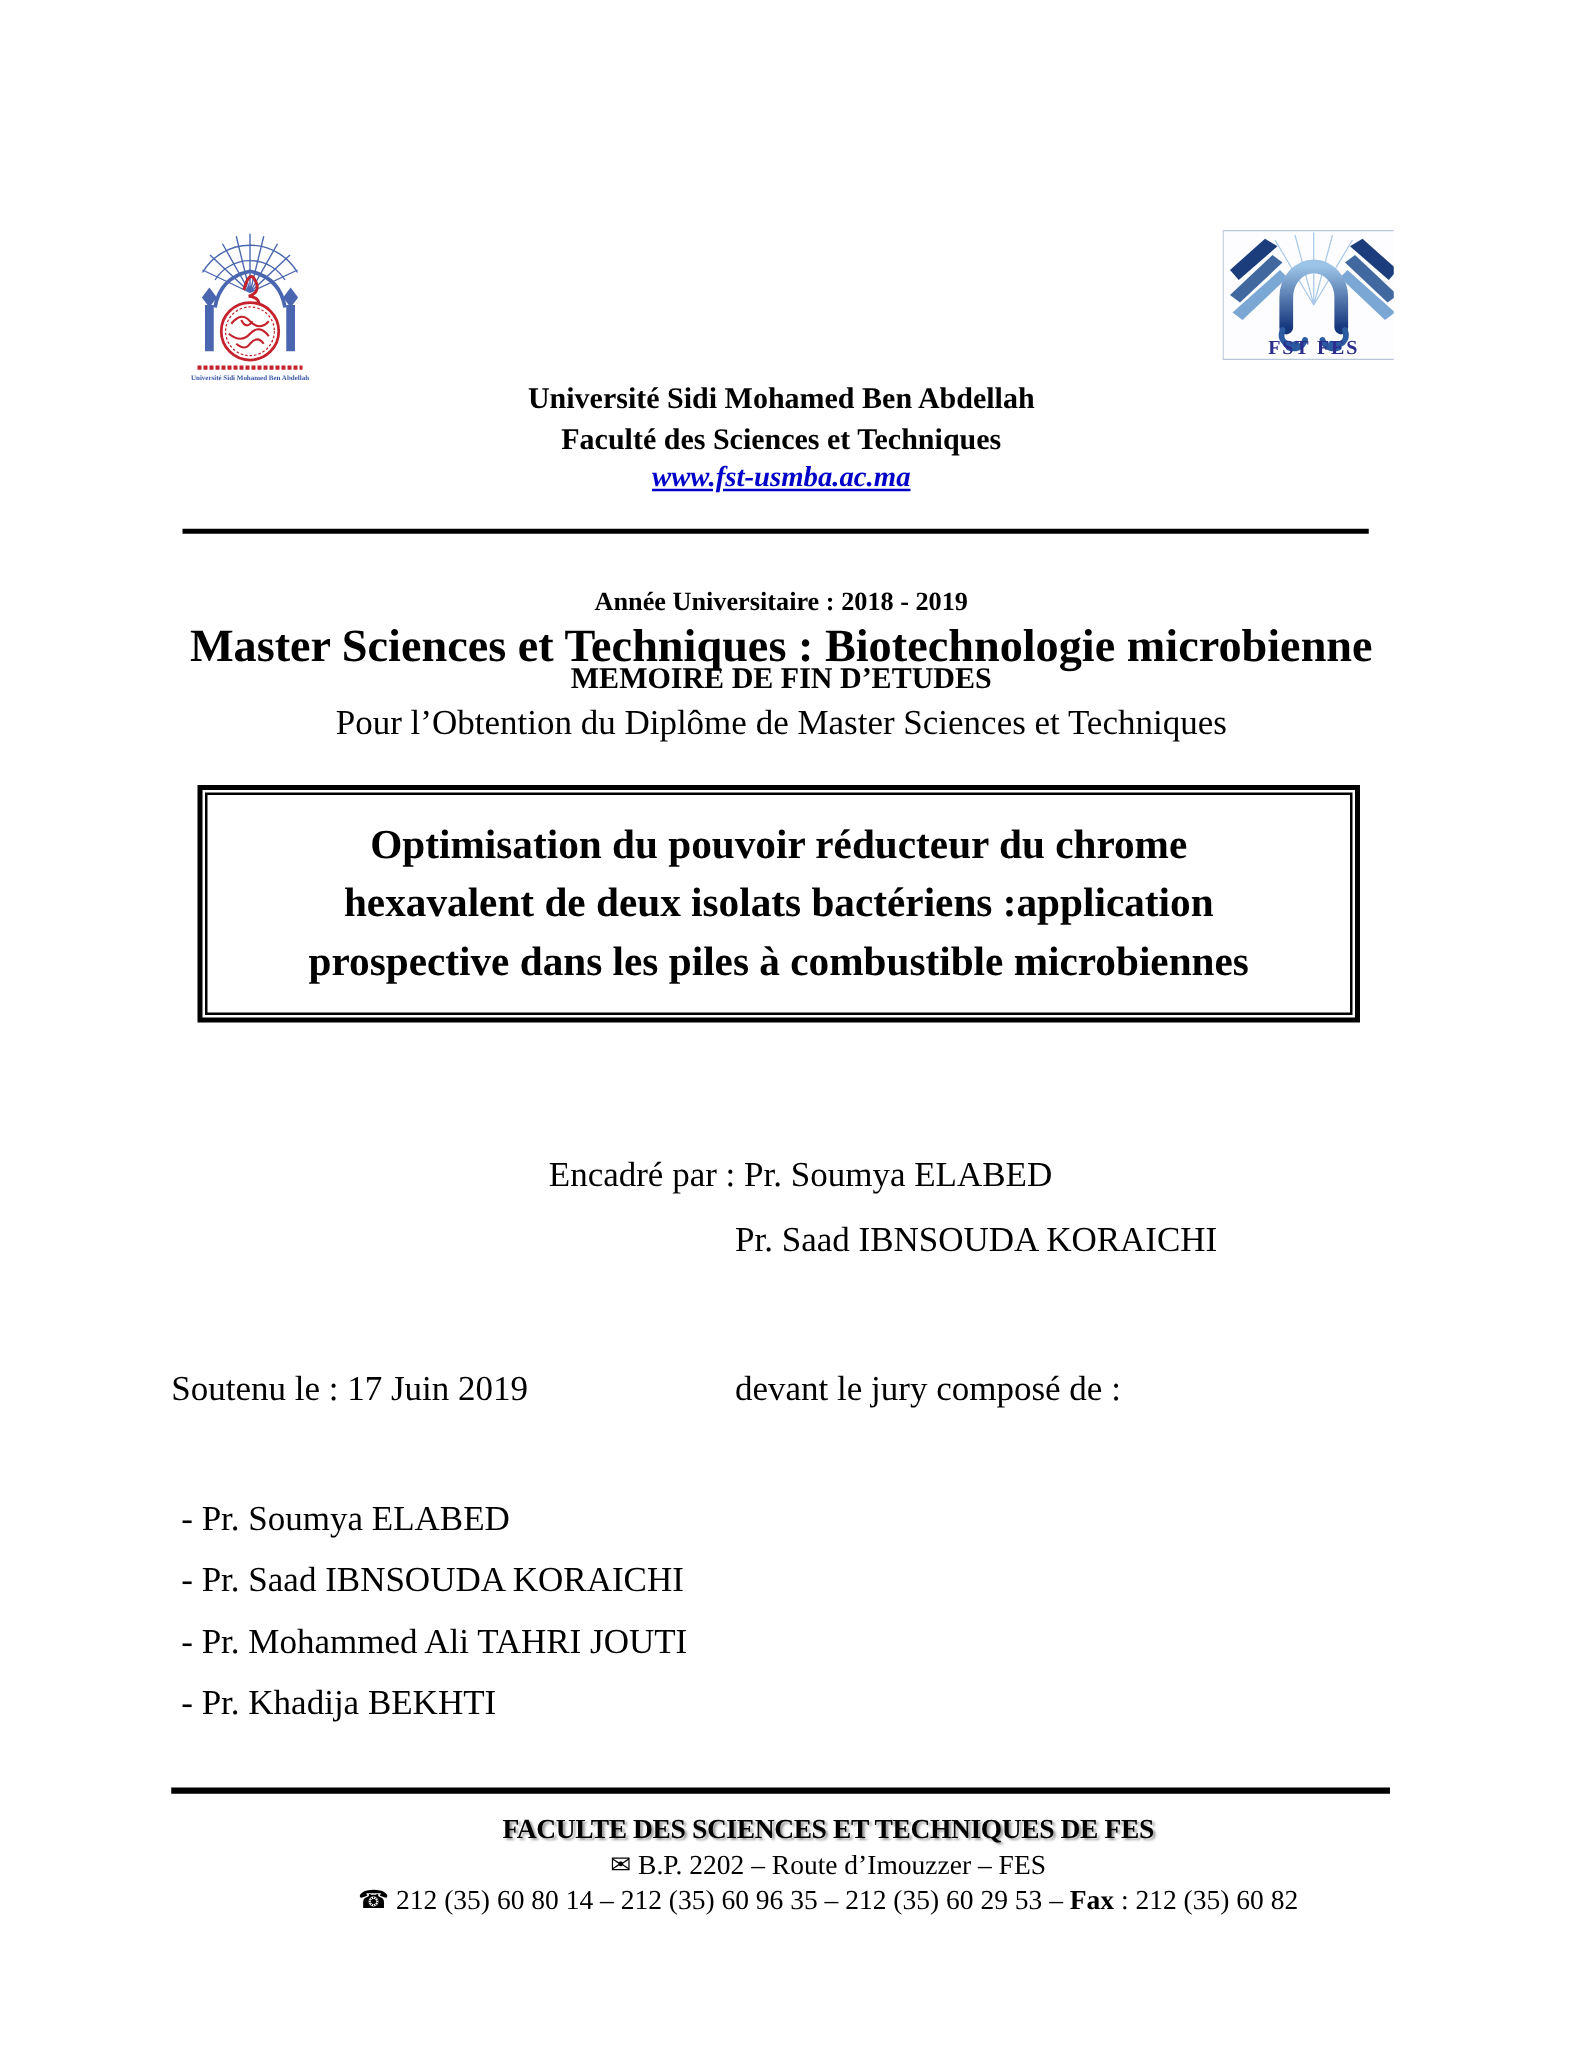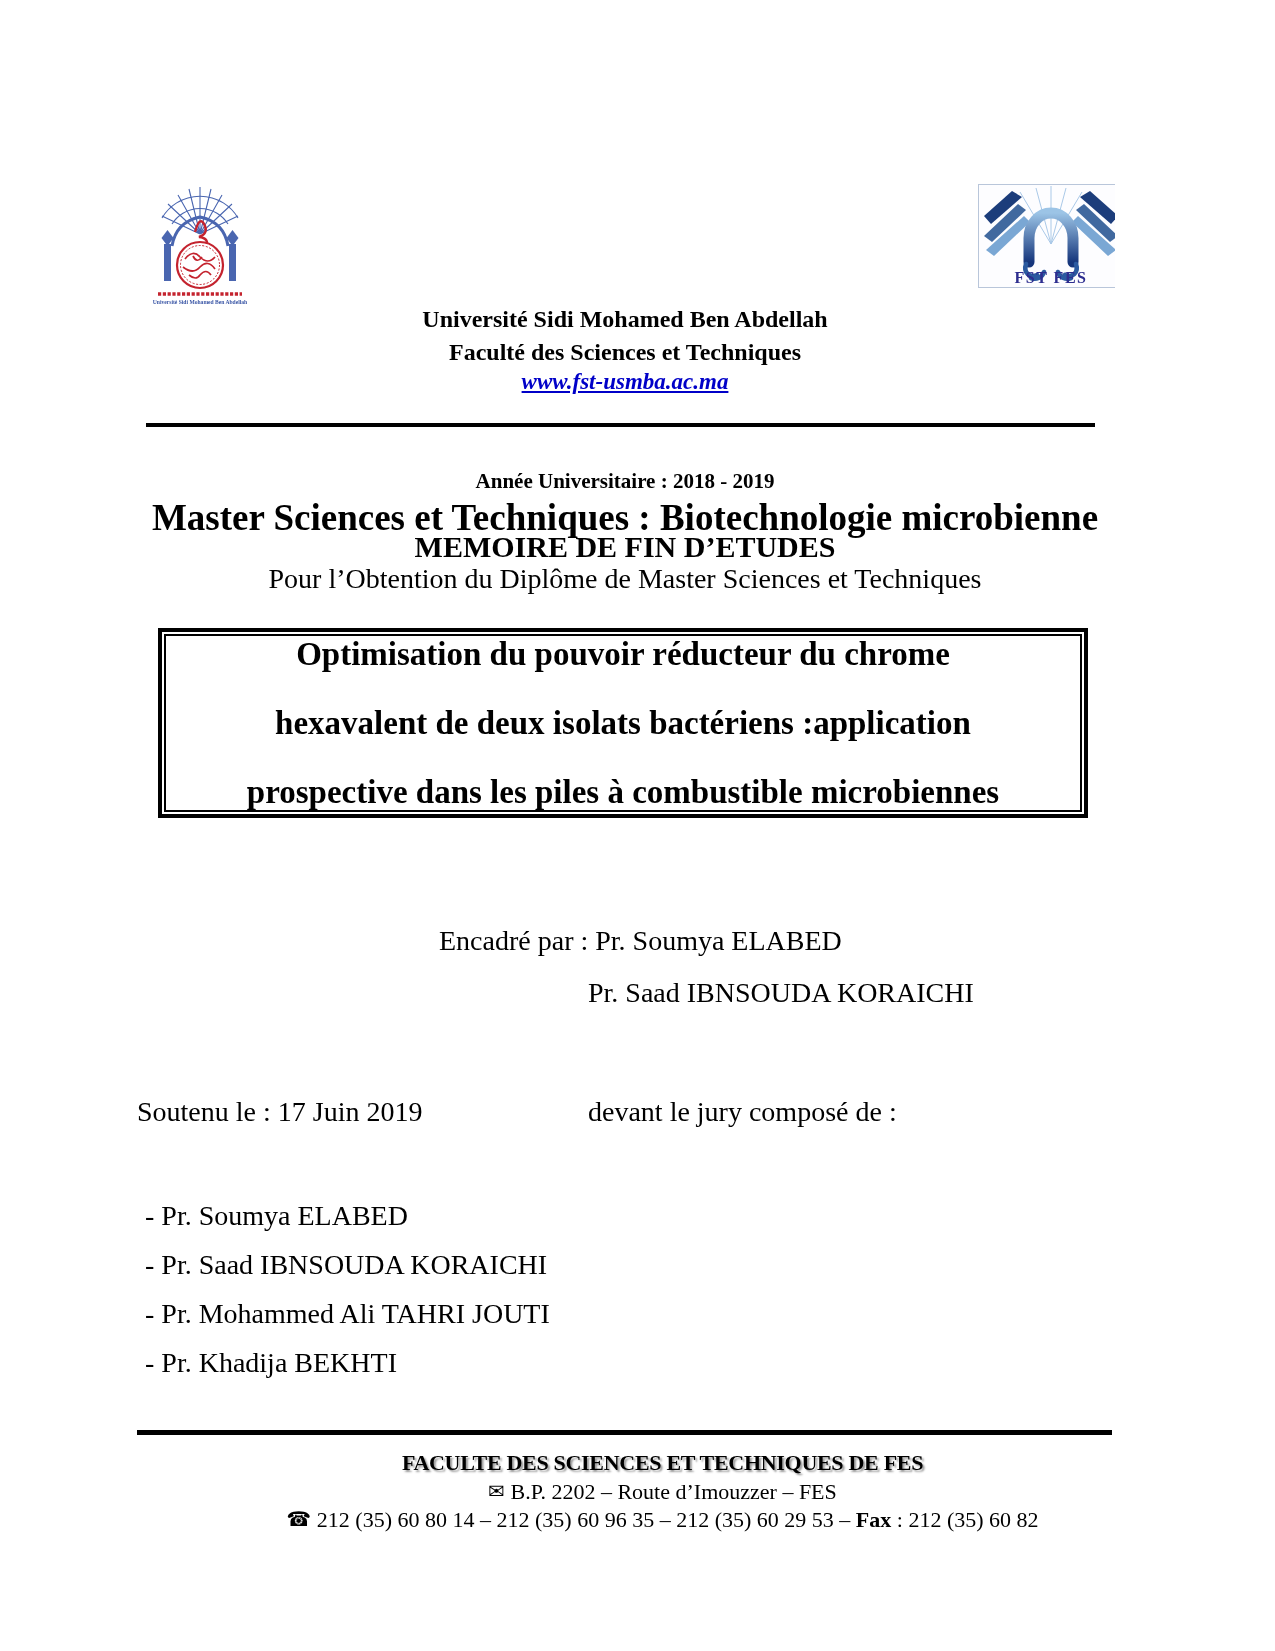--- a/index.html
+++ b/index.html
@@ -21,28 +21,28 @@
   .hdr-f{top:337px;}
   .linkrow{top:369px;}
   .weblink{color:#0000c8;font-weight:bold;font-style:italic;font-size:23px;
            text-decoration:underline;cursor:pointer;}
   .rule{background:#000;}
   .rule-top{left:146px;top:423px;width:949px;height:4px;}
 
   
   .year{top:469px;font-size:21px;font-weight:bold;}
   .master{top:496px;font-size:37px;font-weight:bold;}
-  .memoire{top:530px;font-size:30px;font-weight:bold;}
+  .memoire{top:530px;font-size:24px;font-weight:bold;}
   .pour{top:563px;font-size:28px;}
 
   
   .title-box{left:158px;top:628px;width:930px;height:190px;border:4px solid #000;
              box-sizing:border-box;background:#fff;}
   .title-inner{position:absolute;inset:2px;border:2px solid #000;display:flex;
-               flex-direction:column;justify-content:center;text-align:center;gap:22px;}
+               flex-direction:column;justify-content:center;text-align:center;}
   .title-inner div{font-size:33px;font-weight:bold;line-height:47px;white-space:nowrap;}
 
   
   .body-line{font-size:28px;white-space:nowrap;}
   .presente{left:429px;top:834px;}
   .encadre{left:439px;top:925px;}
   .encadre2{left:588px;top:977px;}
   .soutenu{left:137px;top:1096px;}
   .devant{left:588px;top:1096px;}
   .jury0{left:145px;top:1200px;}

